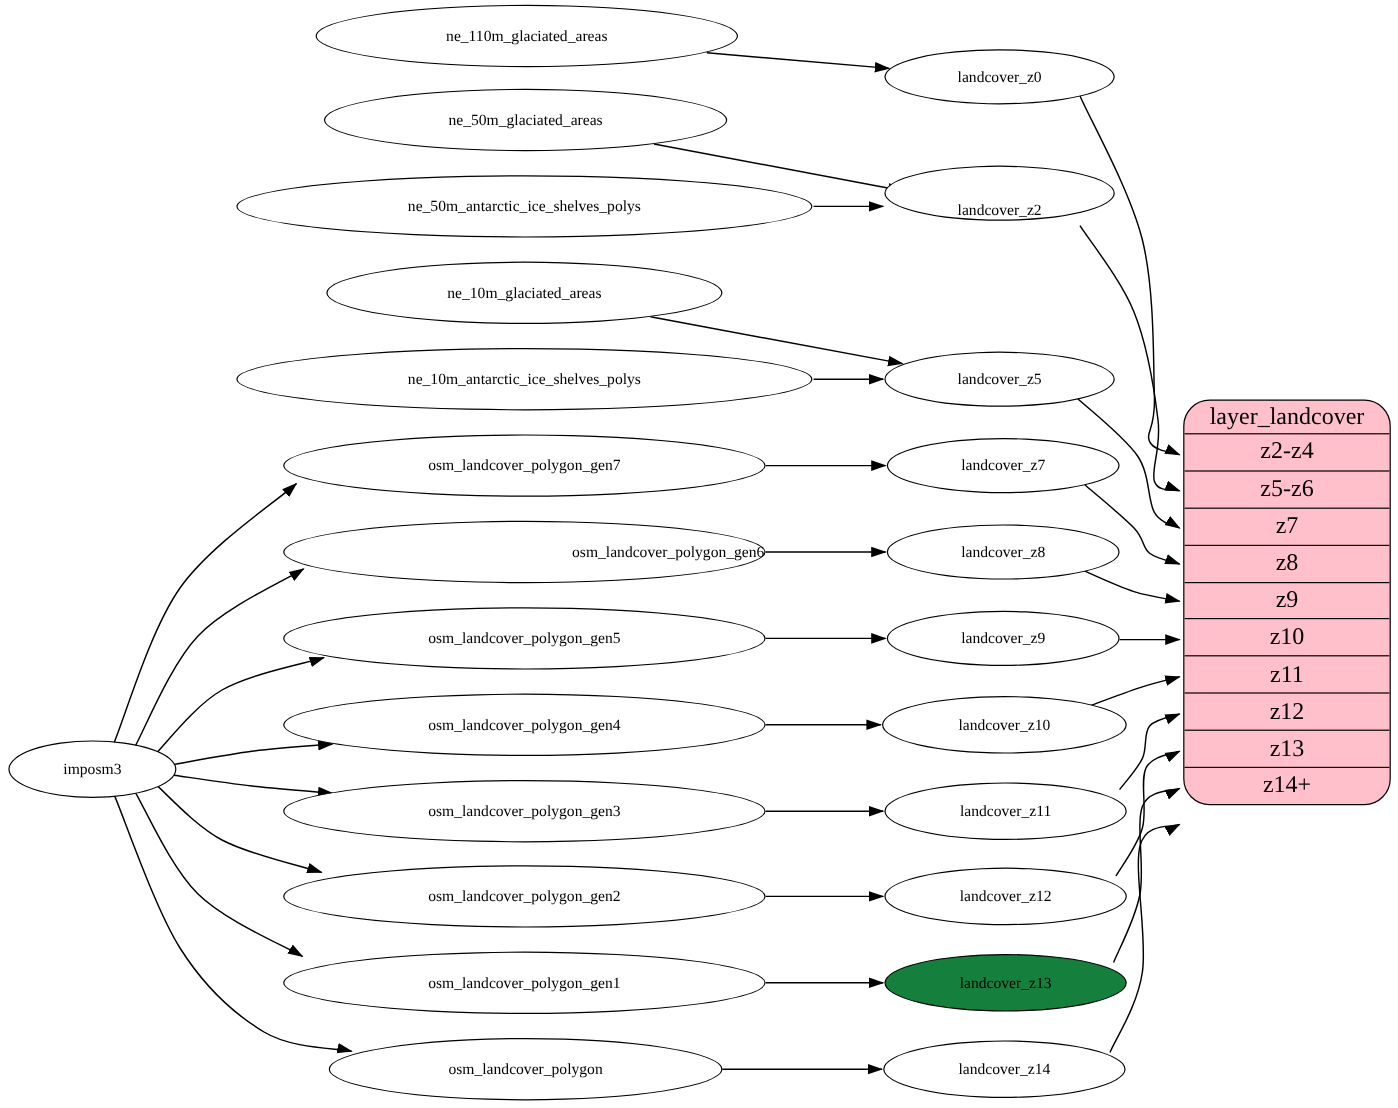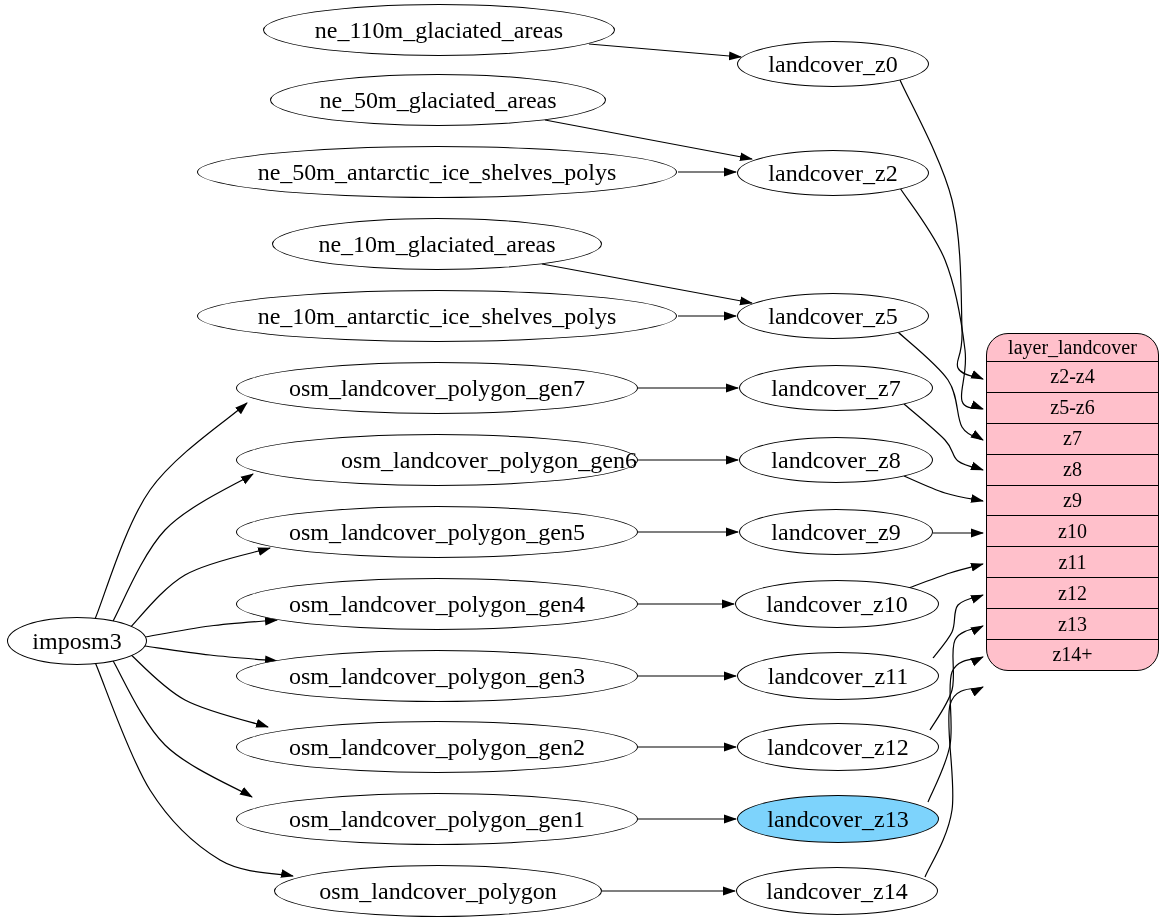--- a/index.html
+++ b/index.html
@@ -11,21 +11,21 @@
     overflow:hidden;
   }
   #edge-layer{position:absolute;left:0;top:0;}
   .edge{fill:none;stroke:#000000;stroke-width:1.2px;}
   .node{
     position:absolute;
     border:1.2px solid #000000;
     border-radius:50%;
     background:#ffffff;
     display:flex;align-items:center;justify-content:center;
-    font-size:24px;color:#000000;white-space:nowrap;
+    font-size:13px;color:#000000;white-space:nowrap;
     box-sizing:border-box;
   }
   #record-table{
     position:absolute;
     border:1.2px solid #000000;
     border-radius:11px;
     box-sizing:content-box;
     overflow:hidden;
     font-size:20px;color:#000000;
   }
@@ -120,21 +120,21 @@
       </div>
       <div class="node" style="left: 236px; top: 793px; width: 402px; height: 52px; background: rgb(255, 255, 255);">
         <span>osm_landcover_polygon_gen1</span>
       </div>
       <div class="node" style="left: 274px; top: 865px; width: 328px; height: 52px; background: rgb(255, 255, 255);">
         <span>osm_landcover_polygon</span>
       </div>
       <div class="node" style="left: 737px; top: 41px; width: 192px; height: 46px; background: rgb(255, 255, 255);">
         <span>landcover_z0</span>
       </div>
-      <div class="node" style="left: 737px; top: 150px; width: 192px; height: 46px; background: rgb(255, 255, 255);">
+      <div class="node" style="left: 737px; top: 138px; width: 192px; height: 46px; background: rgb(255, 255, 255); align-items: flex-end;">
         <span>landcover_z2</span>
       </div>
       <div class="node" style="left: 737px; top: 293px; width: 192px; height: 46px; background: rgb(255, 255, 255);">
         <span>landcover_z5</span>
       </div>
       <div class="node" style="left: 739px; top: 365px; width: 194px; height: 46px; background: rgb(255, 255, 255);">
         <span>landcover_z7</span>
       </div>
       <div class="node" style="left: 739px; top: 437px; width: 194px; height: 46px; background: rgb(255, 255, 255);">
         <span>landcover_z8</span>
@@ -144,21 +144,21 @@
       </div>
       <div class="node" style="left: 735px; top: 580px; width: 204px; height: 48px; background: rgb(255, 255, 255);">
         <span>landcover_z10</span>
       </div>
       <div class="node" style="left: 737px; top: 652px; width: 202px; height: 48px; background: rgb(255, 255, 255);">
         <span>landcover_z11</span>
       </div>
       <div class="node" style="left: 737px; top: 723px; width: 202px; height: 48px; background: rgb(255, 255, 255);">
         <span>landcover_z12</span>
       </div>
-      <div class="node" style="left: 737px; top: 795px; width: 202px; height: 48px; background: #7dd3fc;">
+      <div class="node" style="left: 737px; top: 795px; width: 202px; height: 48px; background: #15803d;">
         <span>landcover_z13</span>
       </div>
       <div class="node" style="left: 736px; top: 867px; width: 202px; height: 48px; background: rgb(255, 255, 255);">
         <span>landcover_z14</span>
       </div>
     </div>
 
   <div id="record-table" style="left: 986px; top: 333px; width: 171px; background: rgb(255, 192, 203); border-color: rgb(0, 0, 0); border-radius: 22px;">
       <div class="trow" style="height: 27px;">layer_landcover</div>
       <div class="trow" style="height: 29.9px;">z2-z4</div>

